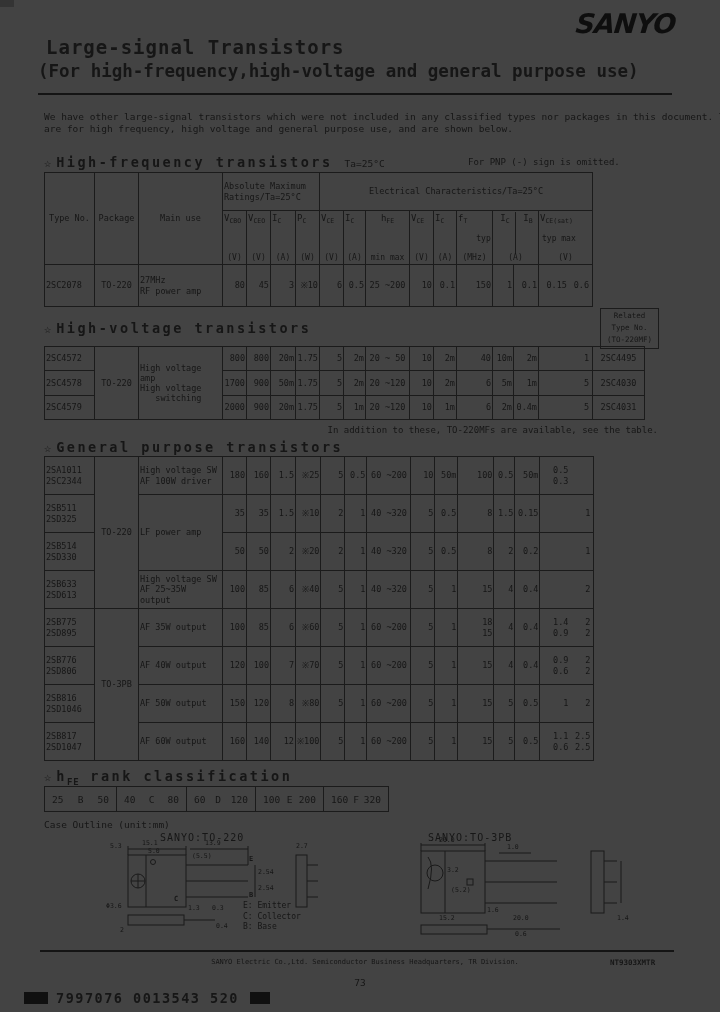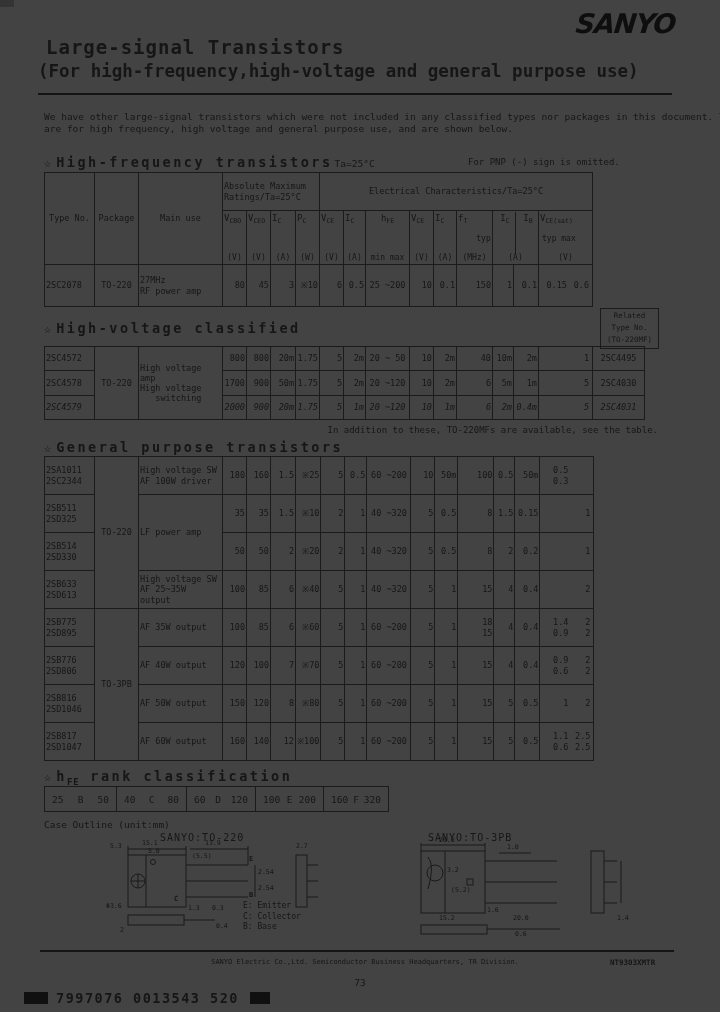--- a/index.html
+++ b/index.html
@@ -16,21 +16,21 @@
   .title1{left:46px;top:36px;font-size:19px;font-weight:bold;letter-spacing:1px;}
   .title2{left:38px;top:61px;font-size:17.5px;font-weight:bold;letter-spacing:0px;}
   .rule{height:2px;background:#141414;}
   .title-rule{left:38px;top:93px;width:634px;}
   .intro{left:44px;top:111px;font-size:9.5px;line-height:11.5px;}
 
   
   .sec-head{height:18px;}
   .star{font-size:12px;margin-right:5px;font-weight:bold;}
   .sec-title{font-weight:bold;font-size:13.5px;letter-spacing:2.5px;}
-  .sec-cond{font-size:9.5px;margin-left:2px;}
+  .sec-cond{font-size:9.5px;margin-left:12px;}
   .sec-note{position:absolute;left:424px;top:5px;font-size:9px;letter-spacing:0;white-space:nowrap;}
   .subfe{font-size:9px;vertical-align:sub;font-weight:bold;letter-spacing:1px;}
 
   
   table.spec{position:absolute;table-layout:fixed;border-collapse:collapse;}
   table.spec th,table.spec td{border:1px solid #1b1b1b;font-weight:normal;font-size:8.5px;
         line-height:1.18;padding:0 1px;color:#161616;overflow:hidden;vertical-align:middle;}
   th.grp{font-size:8.5px;text-align:left;padding-left:4px;}
   th.grp.ctr{text-align:center;}
   th.lbl{font-size:9px;text-align:center;}
@@ -237,21 +237,21 @@
           </td>
       </tr>
     </tbody>
   </table>
 
   <div class="abs related-box">Related
 Type No.
 (TO-220MF)</div>
 
   <div class="abs sec-head" style="left:44px;top:318px;">
-    <span class="star">☆</span><span class="sec-title">High-voltage classified</span>
+    <span class="star">☆</span><span class="sec-title">High-voltage transistors</span>
   </div>
 
   <table class="spec" style="left:44px;top:346px;">
     <colgroup>
       <col style="width:50px">
         <col style="width:44px">
         <col style="width:84px">
       <col style="width:24px">
         <col style="width:24px">
         <col style="width:25px">
@@ -309,21 +309,21 @@
         <td class="num">5m</td>
         <td class="num">1m</td>
         <td>
             <div class="vs">
               <span class="t"></span>
               <span class="m">5</span>
             </div>
           </td>
         <td class="ctr">2SC4030</td>
       </tr>
-      <tr style="height:24px;font-style:italic;">
+      <tr style="height:24px;">
         <td class="lft">2SC4579</td>
         <td class="num">2000</td>
         <td class="num">900</td>
         <td class="num">20m</td>
         <td class="num">1.75</td>
         <td class="num">5</td>
         <td class="num">1m</td>
         <td class="ctr">20 ~120</td>
         <td class="num">10</td>
         <td class="num">1m</td>

